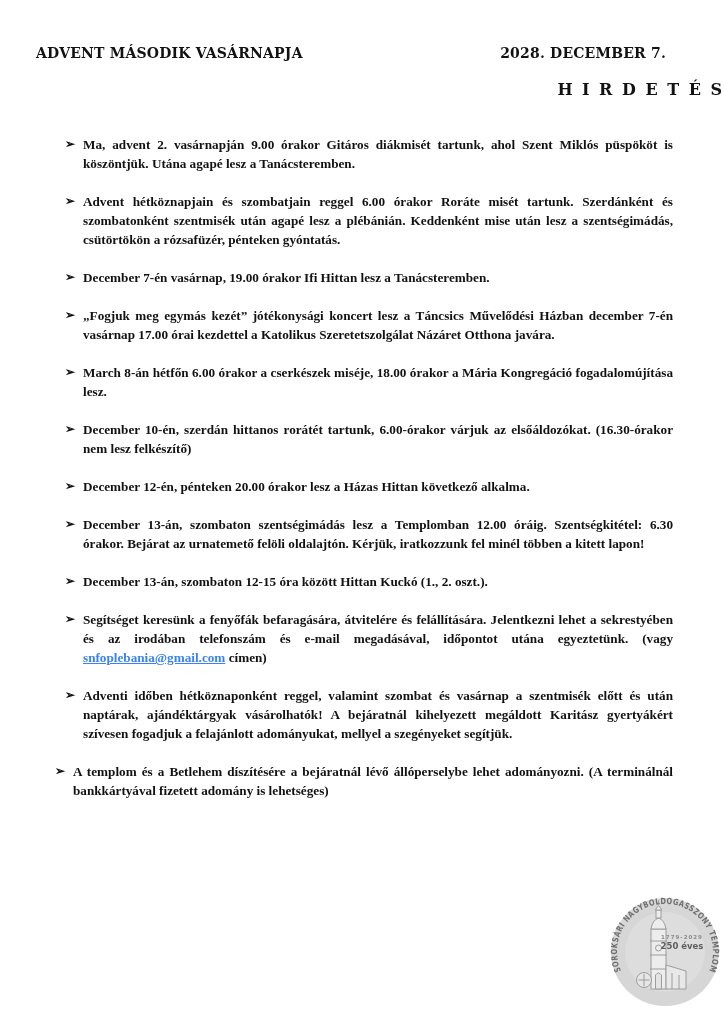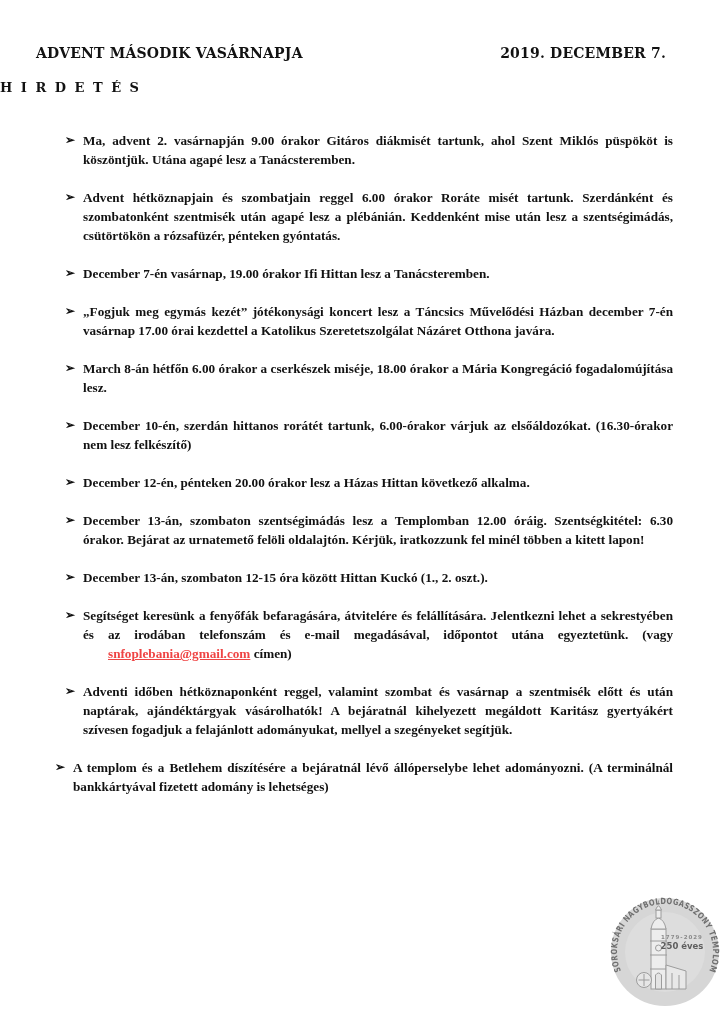--- a/index.html
+++ b/index.html
@@ -15,22 +15,22 @@
   }
   .header {
     display: flex;
     justify-content: space-between;
     padding: 44px 58px 0 36px;
     font-size: 14px;
     line-height: 19px;
     letter-spacing: 0.2px;
   }
   .doc-title {
-    text-align: left;
-    font-size: 13px;
+    text-align: right;
+    font-size: 16px;
     letter-spacing: 2px;
     margin-top: 17px;
   }
   ul.announcements {
     list-style: none;
     margin: 36px 0 0 0;
     padding: 0 51px 0 36px;
   }
   li.item {
     position: relative;
@@ -43,44 +43,43 @@
   .marker {
     position: absolute;
     left: 29px;
     top: 0;
     font-size: 12px;
     color: #121212;
   }
   li.item.last .marker { left: 19px; }
   .txt { display: block; text-align: justify; font-family: Liberation Serif, serif; }
   a.email {
-    color: #ef4444;
+    color: #3b82f6;
     text-decoration: underline;
     font-weight: bold;
     cursor: pointer;
-    margin-left: 25px;
   }
   .sealwrap {
     position: absolute;
     top: 893px;
     left: 0;
     right: 0;
     display: flex;
     justify-content: flex-end;
   }
   .seal-svg text { font-family: "DejaVu Sans", sans-serif; }
 </style>
 </head>
 <body>
 
 <div class="page">
 
   <div class="header">
     <span>ADVENT MÁSODIK VASÁRNAPJA</span>
-    <span>2019. DECEMBER 7.</span>
+    <span>2028. DECEMBER 7.</span>
   </div>
 
   <div class="doc-title">H I R D E T É S</div>
 
   <ul class="announcements">
     <li class="item">
       <span class="marker">➢</span>
       <span class="txt">Ma, advent 2. vasárnapján 9.00 órakor Gitáros diákmisét tartunk, ahol Szent Miklós püspököt is köszöntjük. Utána agapé lesz a Tanácsteremben.</span>
     </li>
     <li class="item">

